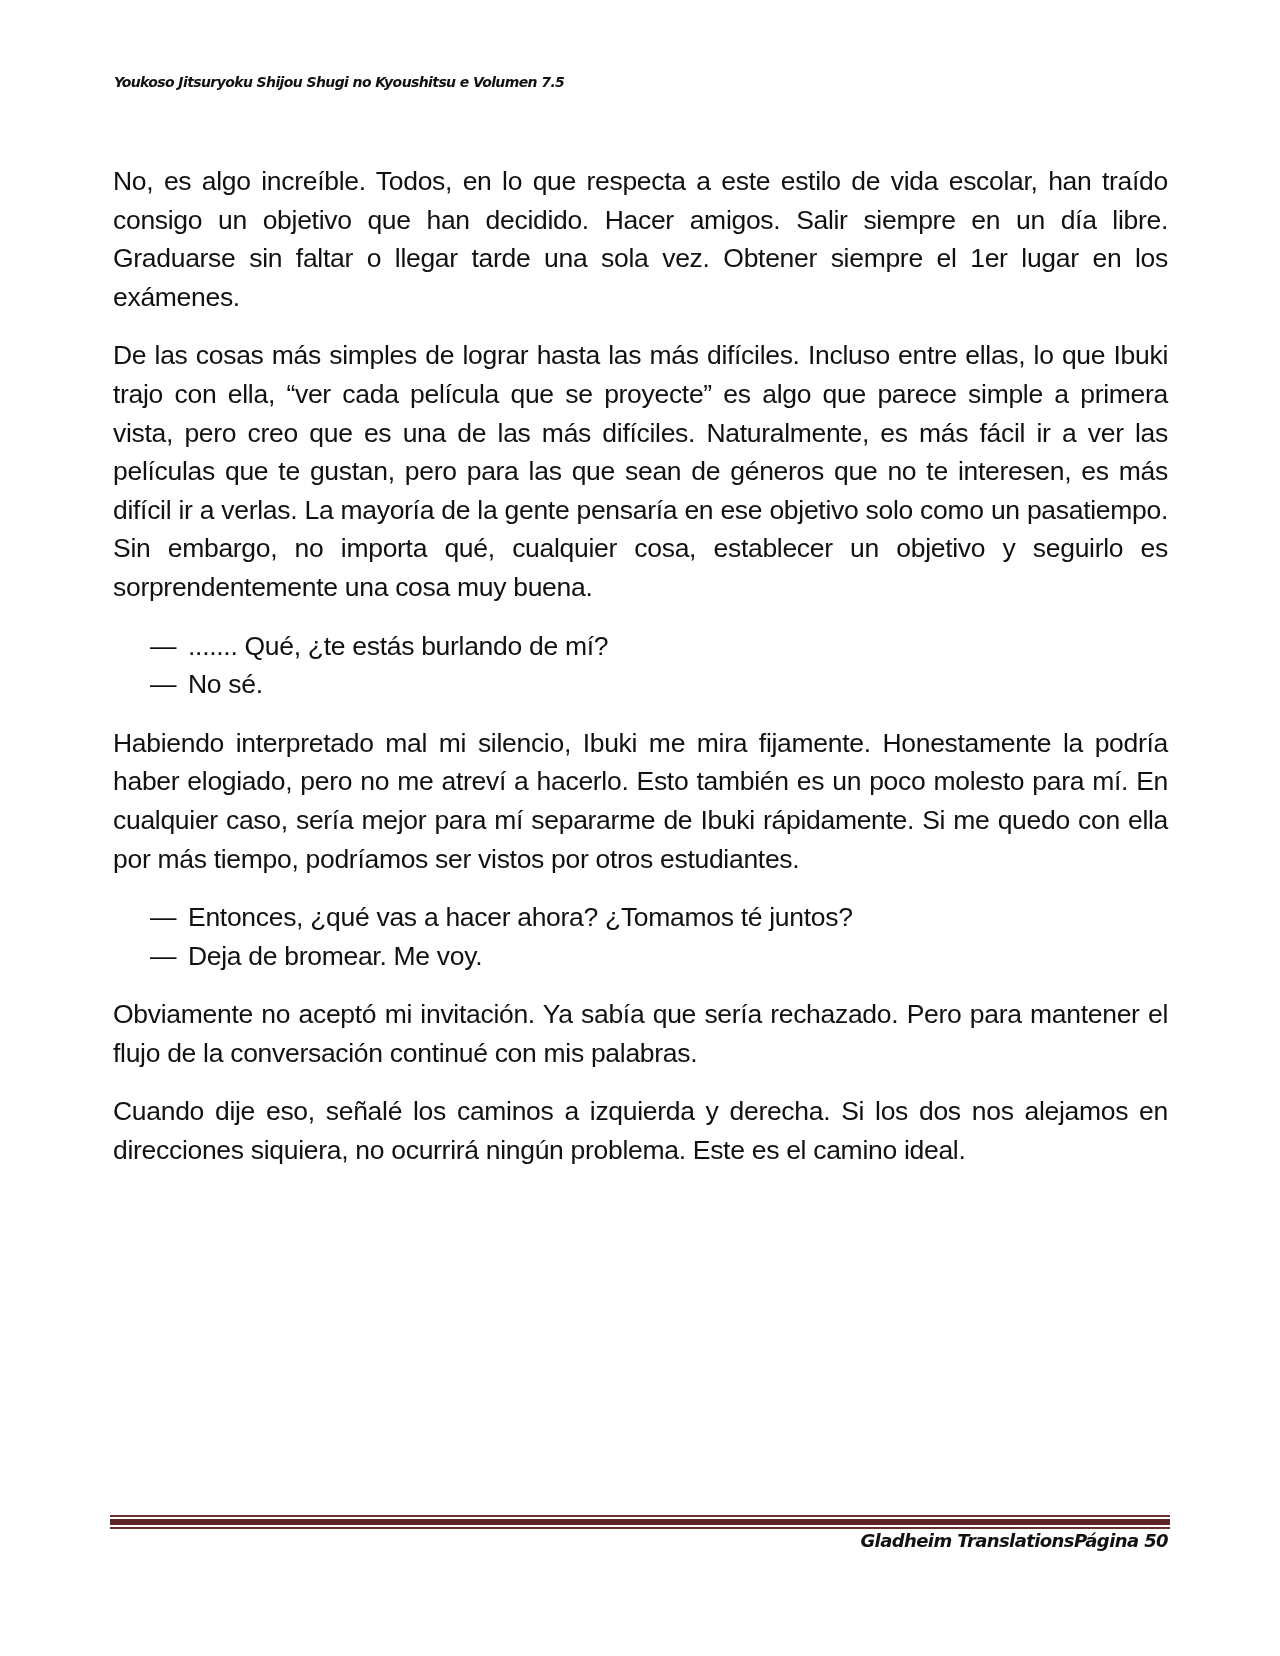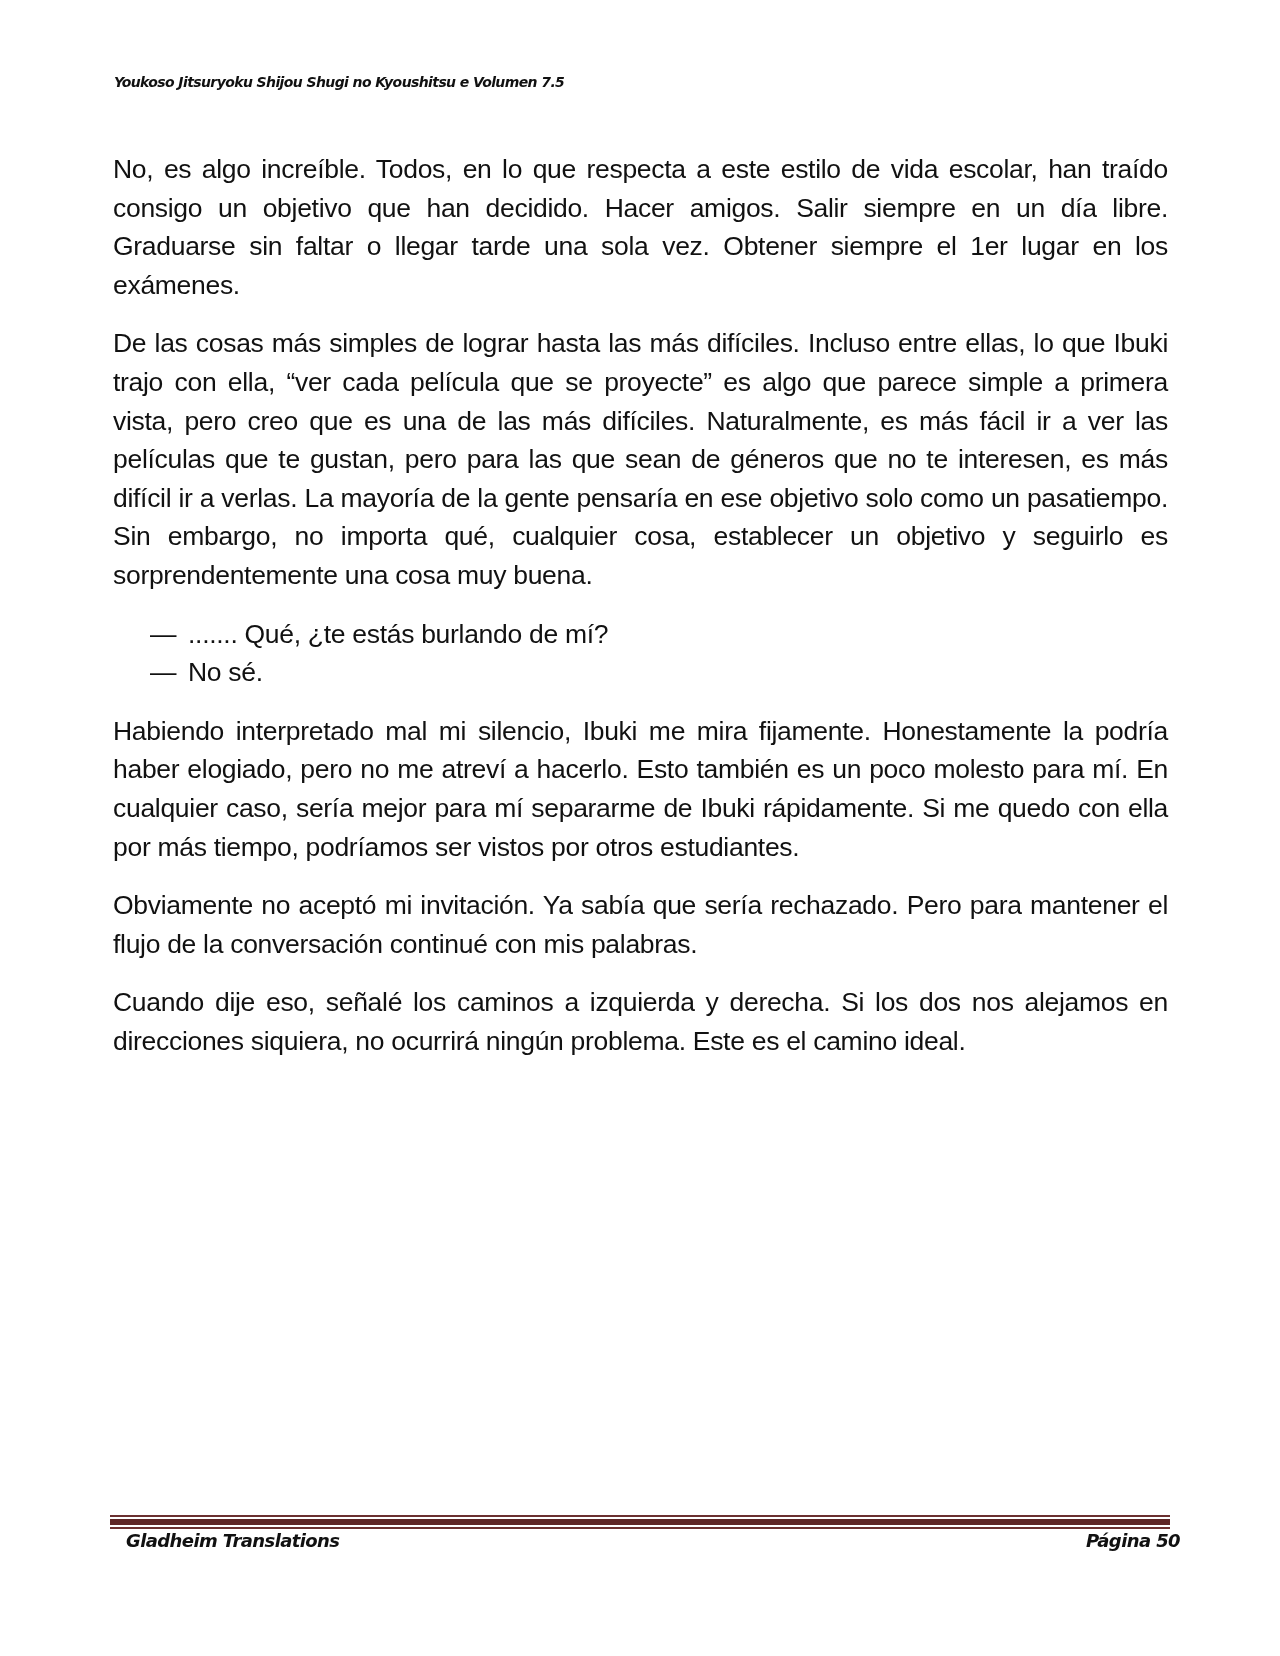--- a/index.html
+++ b/index.html
@@ -3,55 +3,59 @@
 <meta charset="utf-8">
 <style>
   html, body { margin:0; padding:0; background:#ffffff; }
   body { width:1280px; height:1656px; position:relative; overflow:hidden; }
   .page-header {
     position:absolute; left:114px; top:74px;
     font-family:"DejaVu Sans", sans-serif; font-weight:bold; font-style:italic;
     font-size:14px; letter-spacing:-0.6px; color:#111;
   }
   .body-text {
-    position:absolute; left:113px; top:150px; width:1055px;
+    position:absolute; left:113px; top:162px; width:1055px;
     font-family:"Liberation Sans", sans-serif; font-size:26.5px;
     line-height:38.6px; color:#111; letter-spacing:-0.3px;
   }
   .para { margin:0 0 20px 0; text-align:justify; text-align-last:left; }
   .dialogue { margin:0 0 20px 0; }
   .dline { padding-left:75px; text-indent:-38px; text-align:justify; text-align-last:left; }
   .dash { display:inline-block; width:38px; text-indent:0; }
   .footer-rule {
     position:absolute; left:110px; width:1060px; top:1515px;
   }
   .rule-thin { height:2px; background:#6b3030; }
   .rule-gap { height:2px; background:#fff; }
   .rule-thick { height:6px; background:#5e2626; }
   .rule-thin2 { height:2px; background:#6b3030; margin-top:2px;}
   .footer {
     position:absolute; left:114px; width:1054px; top:1530px;
     font-family:"DejaVu Sans", sans-serif; font-weight:bold; font-style:italic;
     font-size:18px; letter-spacing:-0.6px; color:#111;
-    display:flex; justify-content:space-between;margin-left:12px;
+    display:flex; justify-content:flex-end;
   }
 </style>
 </head>
 <body>
 
 <div class="page-header">Youkoso Jitsuryoku Shijou Shugi no Kyoushitsu e Volumen 7.5</div>
 
 <div class="body-text">
   <p class="para">No, es algo increíble. Todos, en lo que respecta a este estilo de vida escolar, han traído consigo un objetivo que han decidido. Hacer amigos. Salir siempre en un día libre. Graduarse sin faltar o llegar tarde una sola vez. Obtener siempre el 1er lugar en los exámenes.</p>
   <p class="para">De las cosas más simples de lograr hasta las más difíciles. Incluso entre ellas, lo que Ibuki trajo con ella, “ver cada película que se proyecte” es algo que parece simple a primera vista, pero creo que es una de las más difíciles. Naturalmente, es más fácil ir a ver las películas que te gustan, pero para las que sean de géneros que no te interesen, es más difícil ir a verlas. La mayoría de la gente pensaría en ese objetivo solo como un pasatiempo. Sin embargo, no importa qué, cualquier cosa, establecer un objetivo y seguirlo es sorprendentemente una cosa muy buena.</p>
   <div class="dialogue">
     <div class="dline"><span class="dash">—</span><span>....... Qué, ¿te estás burlando de mí?</span></div>
     <div class="dline"><span class="dash">—</span><span>No sé.</span></div>
   </div>
   <p class="para">Habiendo interpretado mal mi silencio, Ibuki me mira fijamente. Honestamente la podría haber elogiado, pero no me atreví a hacerlo. Esto también es un poco molesto para mí. En cualquier caso, sería mejor para mí separarme de Ibuki rápidamente. Si me quedo con ella por más tiempo, podríamos ser vistos por otros estudiantes.</p>
+  <div class="dialogue">
+    <div class="dline"><span class="dash">—</span><span>Entonces, ¿qué vas a hacer ahora? ¿Tomamos té juntos?</span></div>
+    <div class="dline"><span class="dash">—</span><span>Deja de bromear. Me voy.</span></div>
+  </div>
   <p class="para">Obviamente no aceptó mi invitación. Ya sabía que sería rechazado. Pero para mantener el flujo de la conversación continué con mis palabras.</p>
   <p class="para">Cuando dije eso, señalé los caminos a izquierda y derecha. Si los dos nos alejamos en direcciones siquiera, no ocurrirá ningún problema. Este es el camino ideal.</p>
 </div>
 
 <div class="footer-rule">
   <div class="rule-thin"></div>
   <div class="rule-gap"></div>
   <div class="rule-thick"></div>
   <div class="rule-thin2"></div>
 </div>

